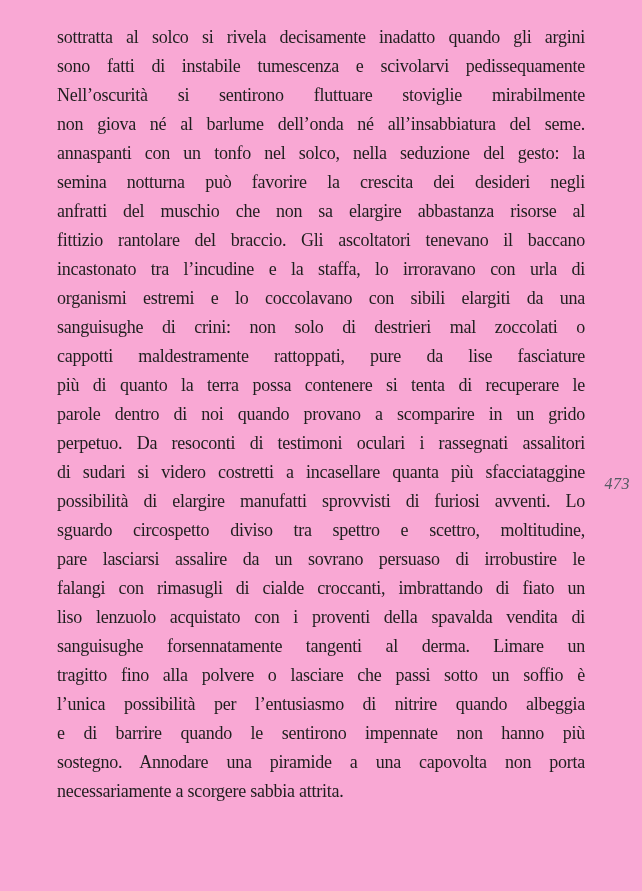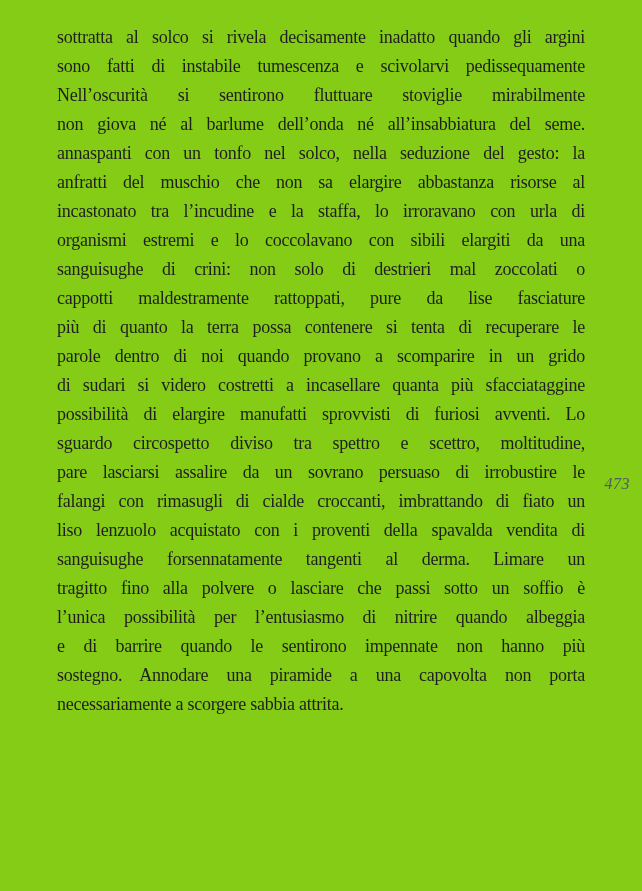--- a/index.html
+++ b/index.html
@@ -10,21 +10,21 @@
   body {
     width: 642px;
     height: 891px;
     position: relative;
     overflow: hidden;
     font-family: "Liberation Serif", serif;
   }
   .page {
     position: absolute;
     inset: 0;
-    background: #84cc16;
+    background: #f9a8d4;
     padding-left: 12px;
   }
   .text-block {
     position: absolute;
     left: 57px;
     top: 23px;
     width: 528px;
     font-size: 18px;
     line-height: 29px;
     letter-spacing: -0.25px;
@@ -57,27 +57,30 @@
 </head>
 <body>
 
 <div class="page">
   <div class="text-block">
     <div class="line">sottratta al solco si rivela decisamente inadatto quando gli argini</div>
     <div class="line">sono fatti di instabile tumescenza e scivolarvi pedissequamente</div>
     <div class="line">Nell’oscurità si sentirono fluttuare stoviglie mirabilmente</div>
     <div class="line">non giova né al barlume dell’onda né all’insabbiatura del seme.</div>
     <div class="line">annaspanti con un tonfo nel solco, nella seduzione del gesto: la</div>
+    <div class="line">semina notturna può favorire la crescita dei desideri negli</div>
     <div class="line">anfratti del muschio che non sa elargire abbastanza risorse al</div>
+    <div class="line">fittizio rantolare del braccio. Gli ascoltatori tenevano il baccano</div>
     <div class="line">incastonato tra l’incudine e la staffa, lo irroravano con urla di</div>
     <div class="line">organismi estremi e lo coccolavano con sibili elargiti da una</div>
     <div class="line">sanguisughe di crini: non solo di destrieri mal zoccolati o</div>
     <div class="line">cappotti maldestramente rattoppati, pure da lise fasciature</div>
     <div class="line">più di quanto la terra possa contenere si tenta di recuperare le</div>
     <div class="line">parole dentro di noi quando provano a scomparire in un grido</div>
+    <div class="line">perpetuo. Da resoconti di testimoni oculari i rassegnati assalitori</div>
     <div class="line">di sudari si videro costretti a incasellare quanta più sfacciataggine</div>
     <div class="line">possibilità di elargire manufatti sprovvisti di furiosi avventi. Lo</div>
     <div class="line">sguardo circospetto diviso tra spettro e scettro, moltitudine,</div>
     <div class="line">pare lasciarsi assalire da un sovrano persuaso di irrobustire le</div>
     <div class="line">falangi con rimasugli di cialde croccanti, imbrattando di fiato un</div>
     <div class="line">liso lenzuolo acquistato con i proventi della spavalda vendita di</div>
     <div class="line">sanguisughe forsennatamente tangenti al derma. Limare un</div>
     <div class="line">tragitto fino alla polvere o lasciare che passi sotto un soffio è</div>
     <div class="line">l’unica possibilità per l’entusiasmo di nitrire quando albeggia</div>
     <div class="line">e di barrire quando le sentirono impennate non hanno più</div>

